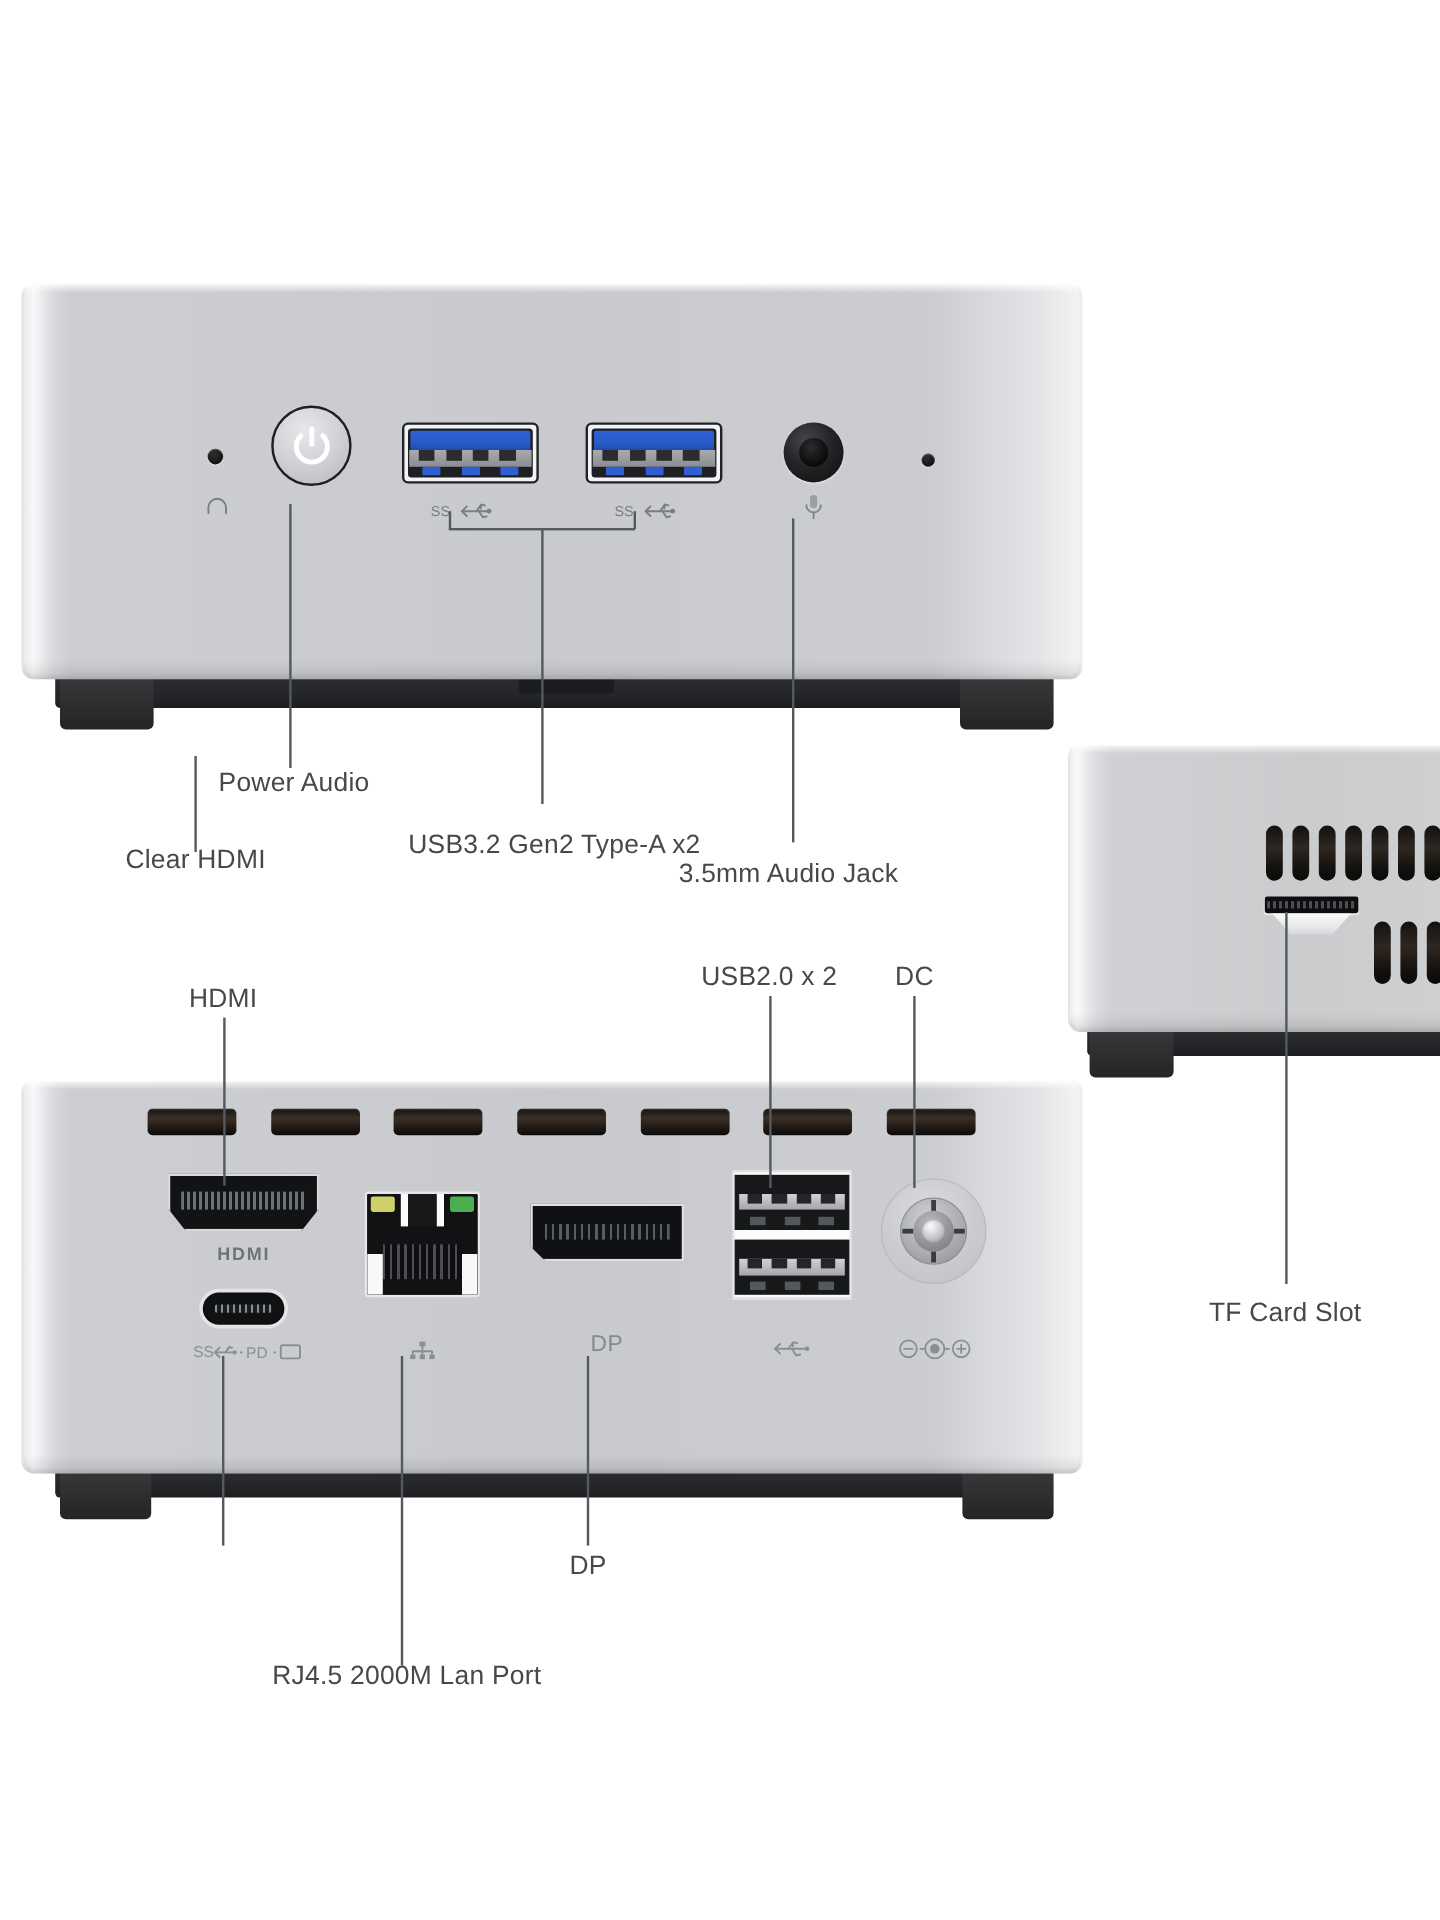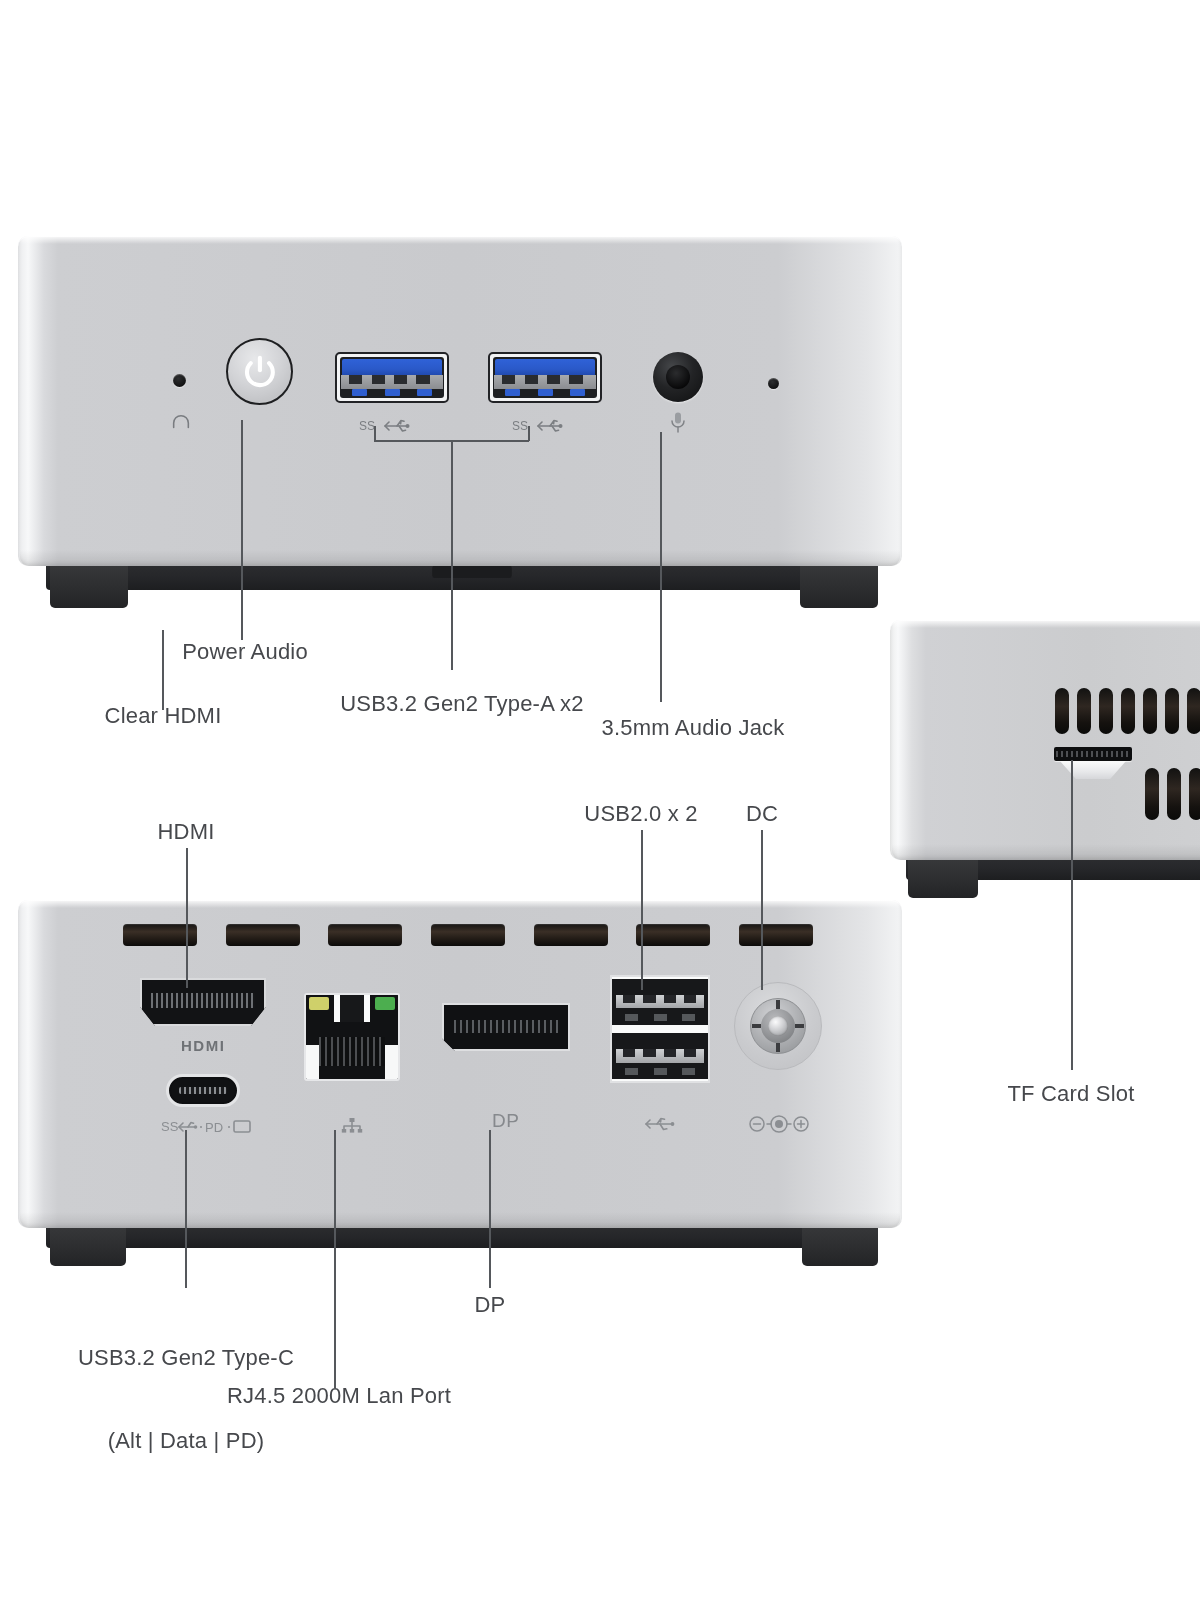--- a/index.html
+++ b/index.html
@@ -381,21 +381,21 @@
   <div class="leader" style="left:241px; top:420px; height:220px;"></div>
   <div class="leader" style="left:451px; top:440px; height:230px;"></div>
   <div class="leader h" style="left:374px; top:440px; width:155px; height:1.6px;"></div>
   <div class="leader" style="left:374px; top:426px; height:15px;"></div>
   <div class="leader" style="left:528px; top:426px; height:15px;"></div>
   <div class="leader" style="left:660px; top:432px; height:270px;"></div>
 
   <div class="label ctr" style="left:163px; top:702px;">Clear HDMI</div>
   <div class="label ctr" style="left:245px; top:638px;">Power Audio</div>
   <div class="label ctr" style="left:462px; top:673px;margin-top:17px;">USB3.2 Gen2 Type-A x2</div>
-  <div class="label ctr" style="left:657px; top:714px;margin-left:36px;">3.5mm Audio Jack</div>
+  <div class="label ctr" style="left:657px; top:714px;">3.5mm Audio Jack</div>
 
   <div class="unit" style="left:18px; top:900px; width:884px; height:370px;">
 
     <div class="feet" style="position:absolute;left:0;top:318px;width:884px;height:62px;">
       <div class="shadowbar" style="left:28px;top:0;width:828px;height:30px;"></div>
       <div class="foot" style="left:32px;top:0;width:76px;height:48px;"></div>
       <div class="foot" style="left:784px;top:0;width:76px;height:48px;"></div>
     </div>
 
     <div class="face" style="left:0; top:0; width:884px; height:328px;"></div>
@@ -530,24 +530,20 @@
   <div class="leader" style="left:761px; top:830px; height:160px;"></div>
 
   <div class="label ctr" style="left:186px; top:818px;">HDMI</div>
   <div class="label ctr" style="left:641px; top:800px;">USB2.0 x 2</div>
   <div class="label ctr" style="left:762px; top:800px;">DC</div>
 
   <div class="leader" style="left:185px; top:1130px; height:158px;"></div>
   <div class="leader" style="left:334px; top:1130px; height:258px;"></div>
   <div class="leader" style="left:489px; top:1130px; height:158px;"></div>
 
-  <div class="label ctr" style="left:186px; top:1289px;">
-    <div>USB3.2 Gen2 Type-C</div>
-    <div>(Alt | Data | PD)</div>
-  </div>
   <div class="label ctr" style="left:490px; top:1291px;">DP</div>
   <div class="label ctr" style="left:339px; top:1382px;">RJ4.5 2000M Lan Port</div>
 
   <div class="unit" style="left:890px; top:620px; width:310px; height:280px; overflow:hidden;">
 
     <div class="feet" style="position:absolute;left:0;top:232px;width:310px;height:50px;">
       <div class="shadowbar" style="left:16px;top:0;width:300px;height:28px;"></div>
       <div class="foot" style="left:18px;top:0;width:70px;height:46px;"></div>
     </div>
 

